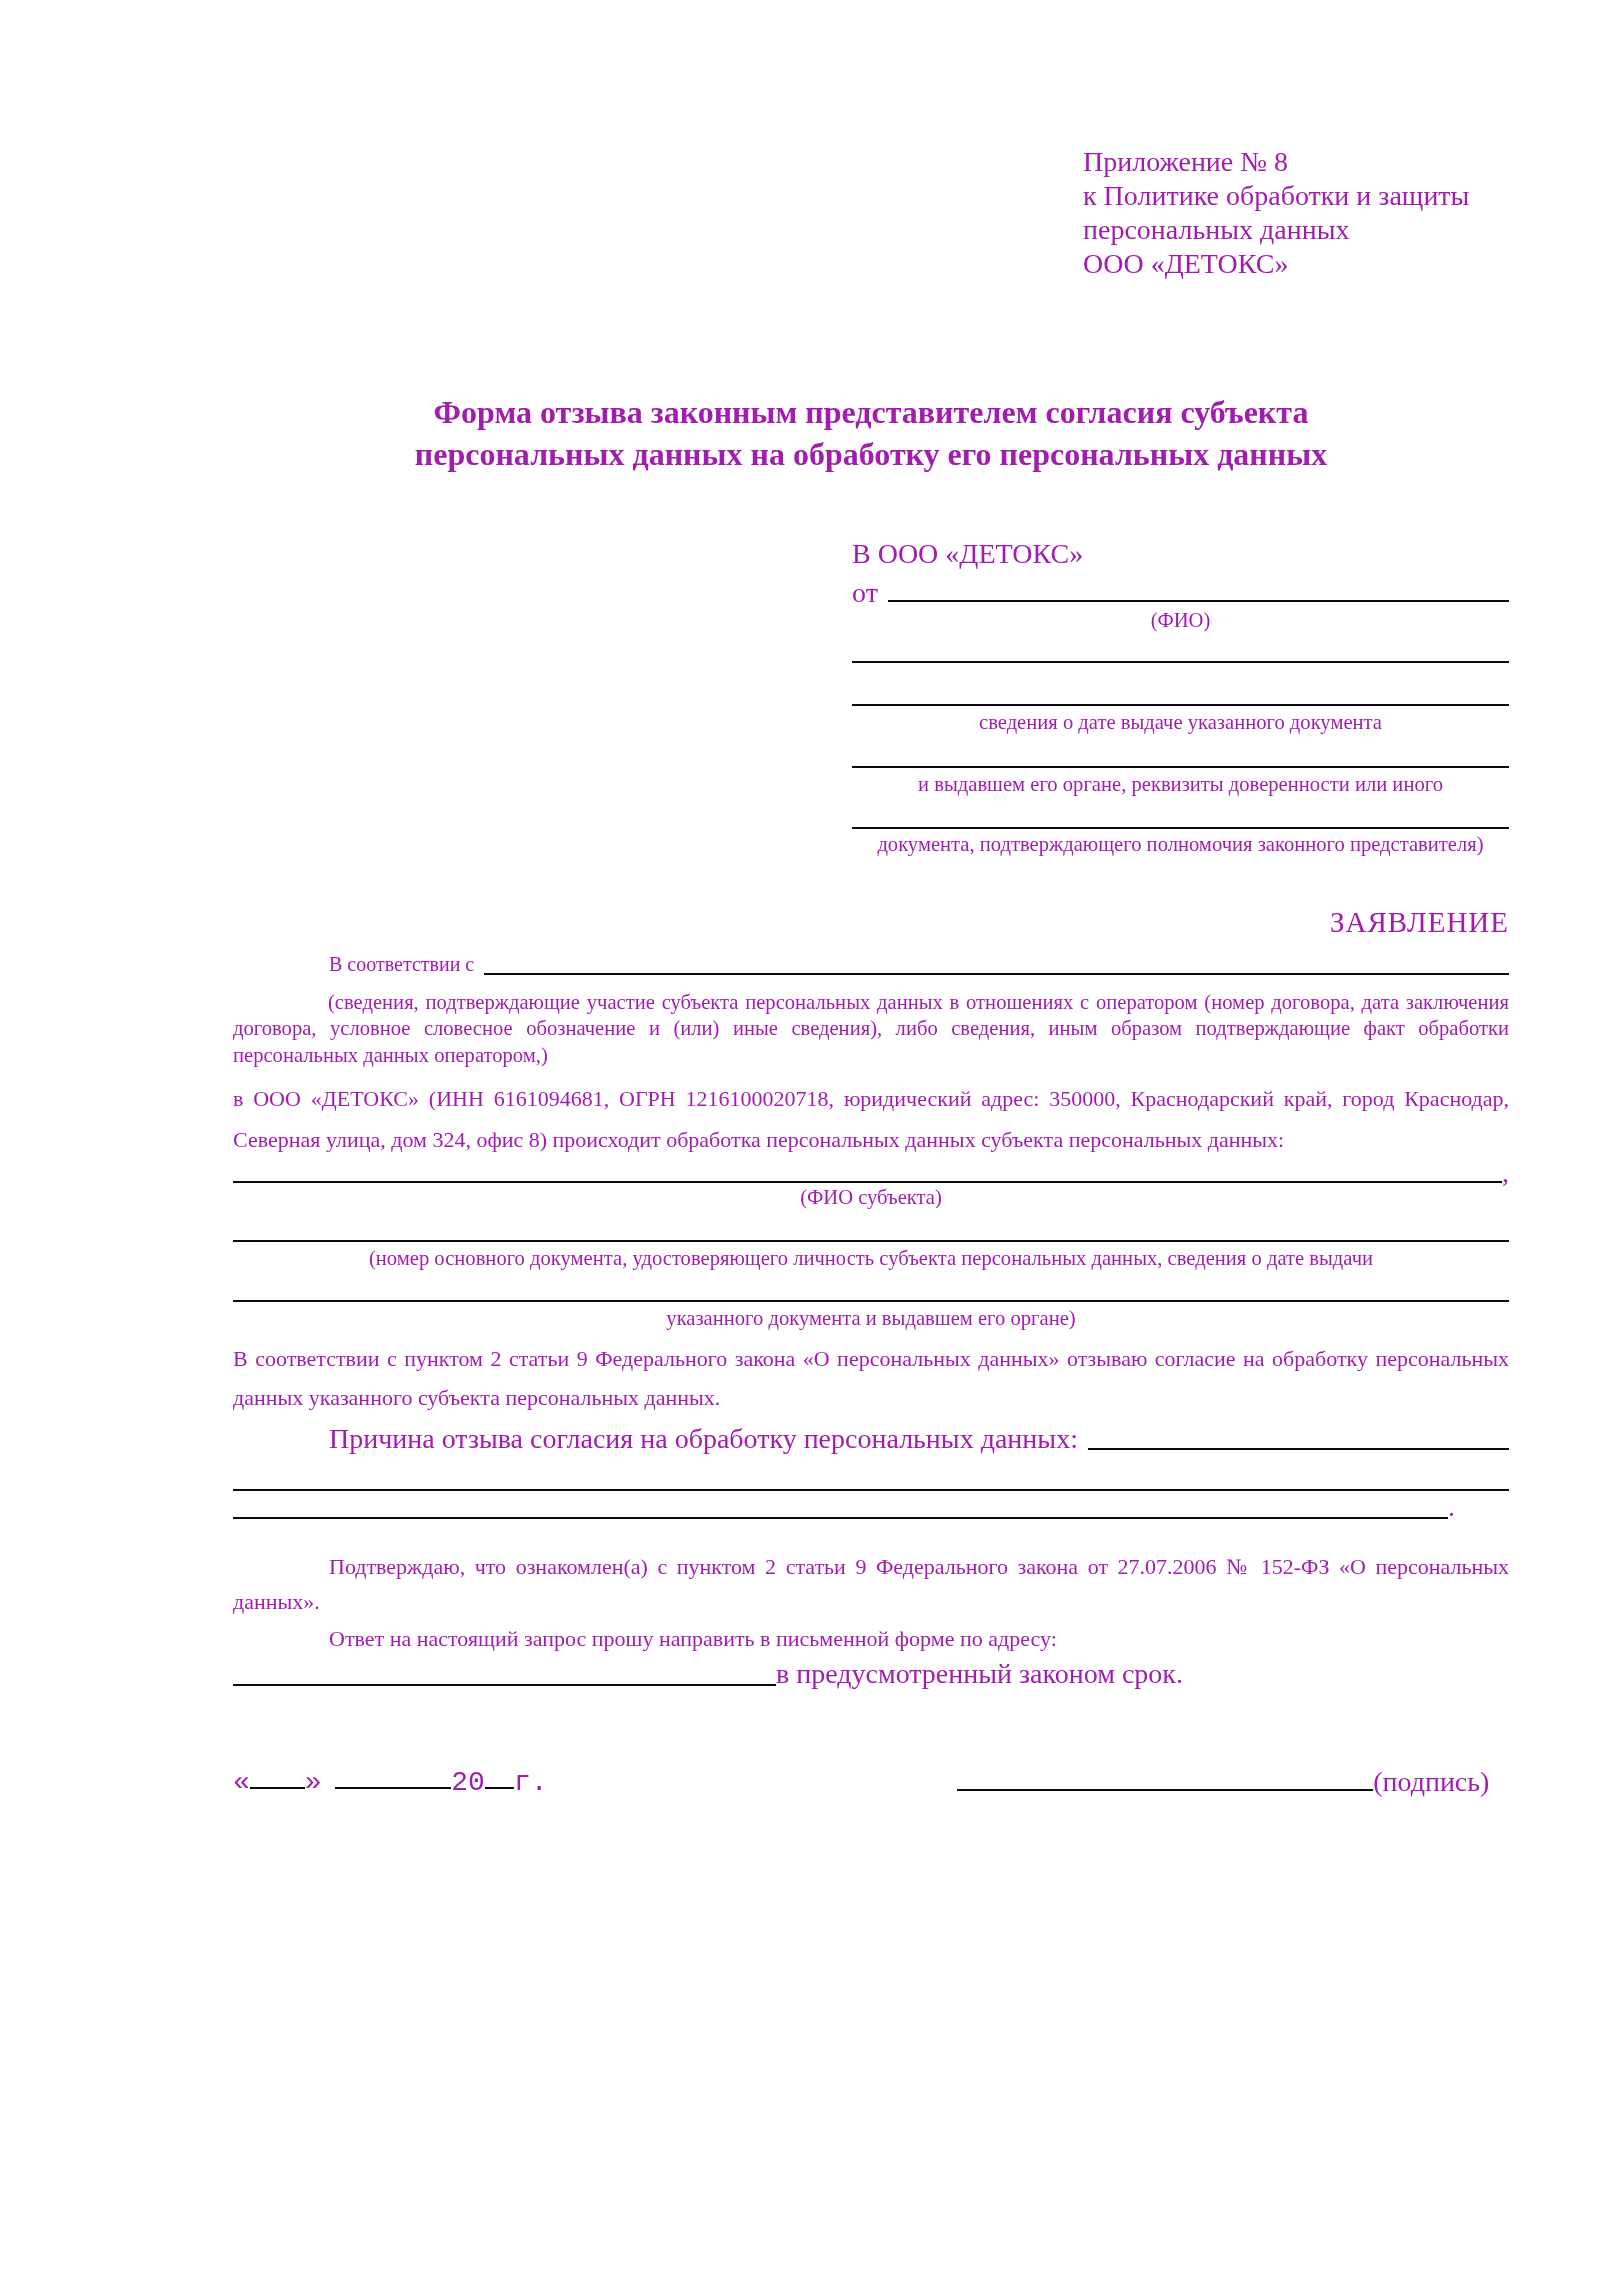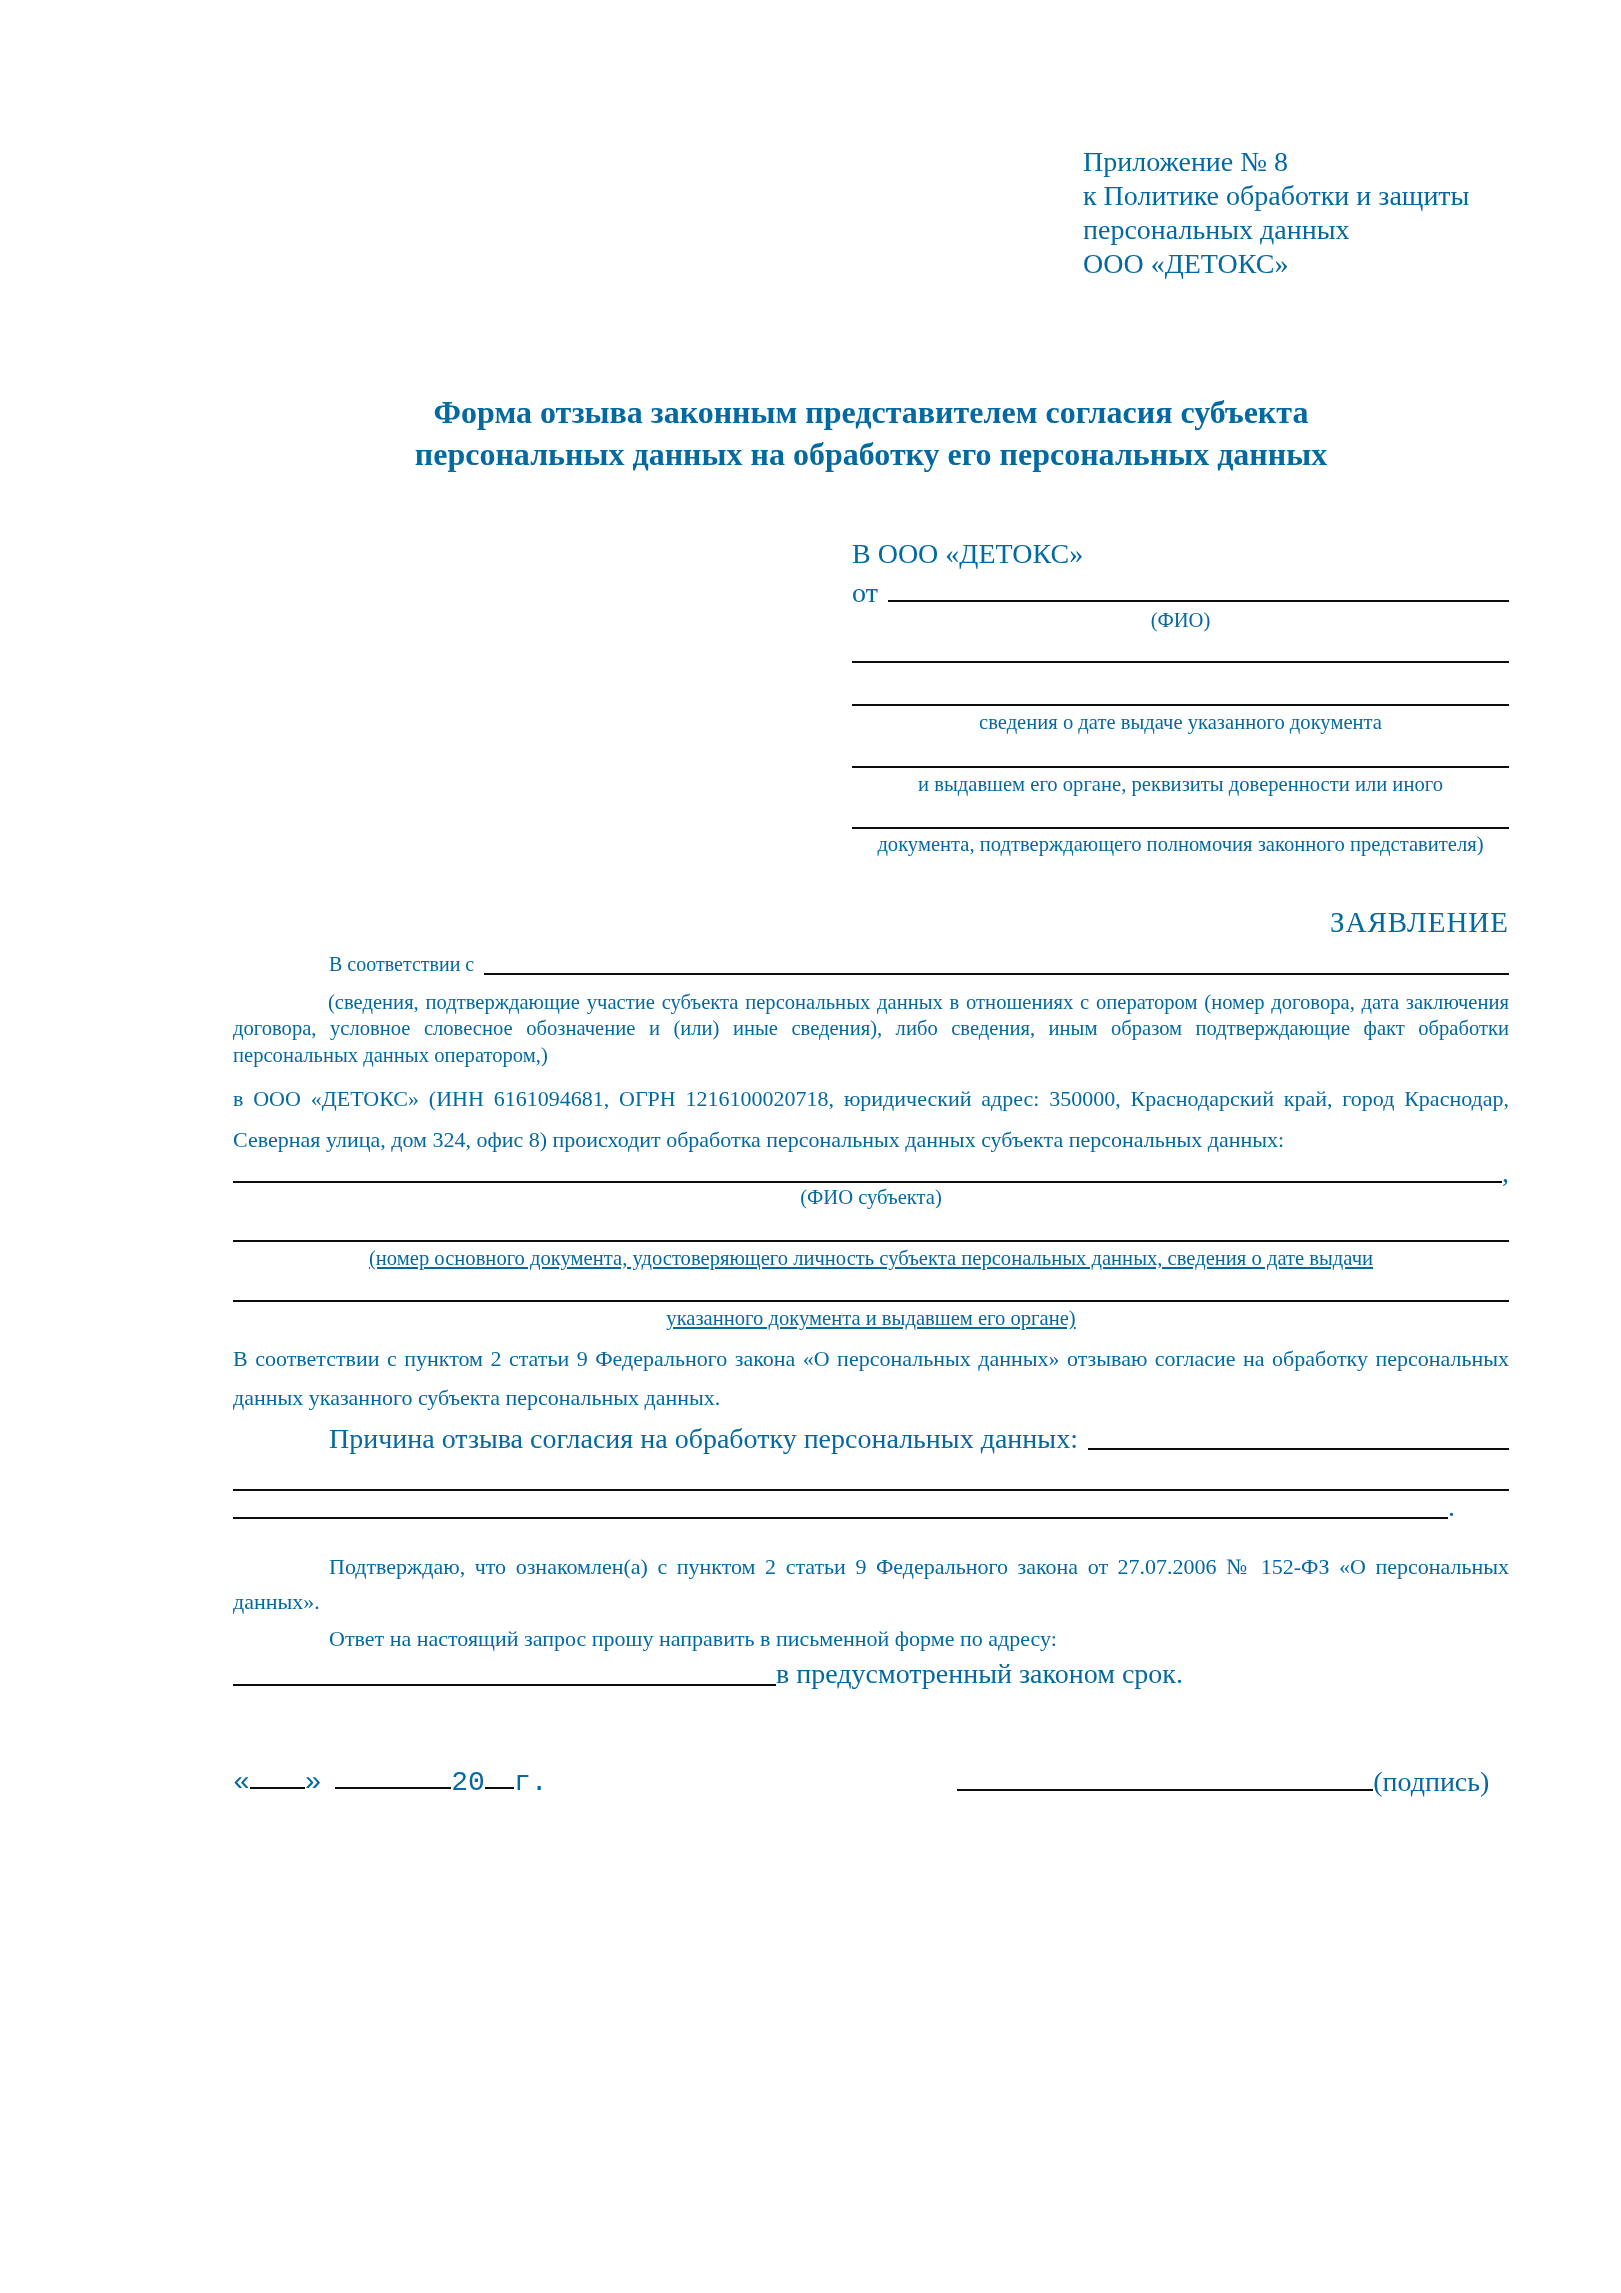--- a/index.html
+++ b/index.html
@@ -1,17 +1,17 @@
 <!DOCTYPE html>
 <html lang="ru"><head>
 <meta charset="utf-8">
 <style>
   html,body{margin:0;padding:0;background:#fff;}
   .page{
-    width:1621px;height:2086px;background:#ffffff;color:#0369a1;
+    width:1621px;height:2086px;background:#ffffff;color:#a21caf;
     font-family:"Liberation Serif","DejaVu Serif",serif;
     position:relative;overflow:hidden;box-sizing:border-box;
   }
   .content{padding:145px 112px 0 233px;box-sizing:border-box;}
 
   
   .appendix{margin-left:850px;font-size:28px;line-height:34px;}
 
   
   .title{margin:110px 0 0;text-align:center;font-weight:bold;font-size:32px;line-height:42px;}
@@ -32,21 +32,21 @@
   
   .heading{margin-top:47px;text-align:right;font-size:29px;line-height:35px;letter-spacing:1px;}
   .intro-row{margin-top:7.8px;font-size:20px;line-height:33px;}
   .intro-row .pre{margin-left:96px;}
   .note{margin:7.8px 0 0;font-size:20.6px;line-height:26.5px;text-align:justify;text-indent:95px;}
   .para{margin:0;font-size:22px;text-align:justify;}
   .operator{margin-top:9.8px;line-height:41px;}
   .subject-row{font-size:28px;line-height:25.5px;}
   .subject-row .fill{margin-bottom:2px;}
   .ucap-group{margin-top:29px;}
-  .ucap-group .cap{margin-top:3.9px;text-decoration:underline;}
+  .ucap-group .cap{margin-top:3.9px;}
   .withdrawal{margin-top:7.8px;line-height:39px;}
   .reason-row{margin-top:3.9px;font-size:28px;line-height:35px;}
   .reason-row .pre{margin-left:96px;}
   .blank-full{height:33px;border-bottom:2.9px solid #0d0d0d;}
   .blank-dot{font-size:28px;line-height:32px;}
   .blank-dot .fill{flex:none;width:1215px;margin-bottom:3.9px;}
   .confirm{margin-top:25.5px;line-height:35px;text-indent:96px;}
   .reply{margin-top:2px;line-height:35px;text-indent:96px;}
   .reply-row{font-size:28px;line-height:35px;}
   .reply-row .fill{flex:none;width:543px;margin-bottom:4.9px;}

